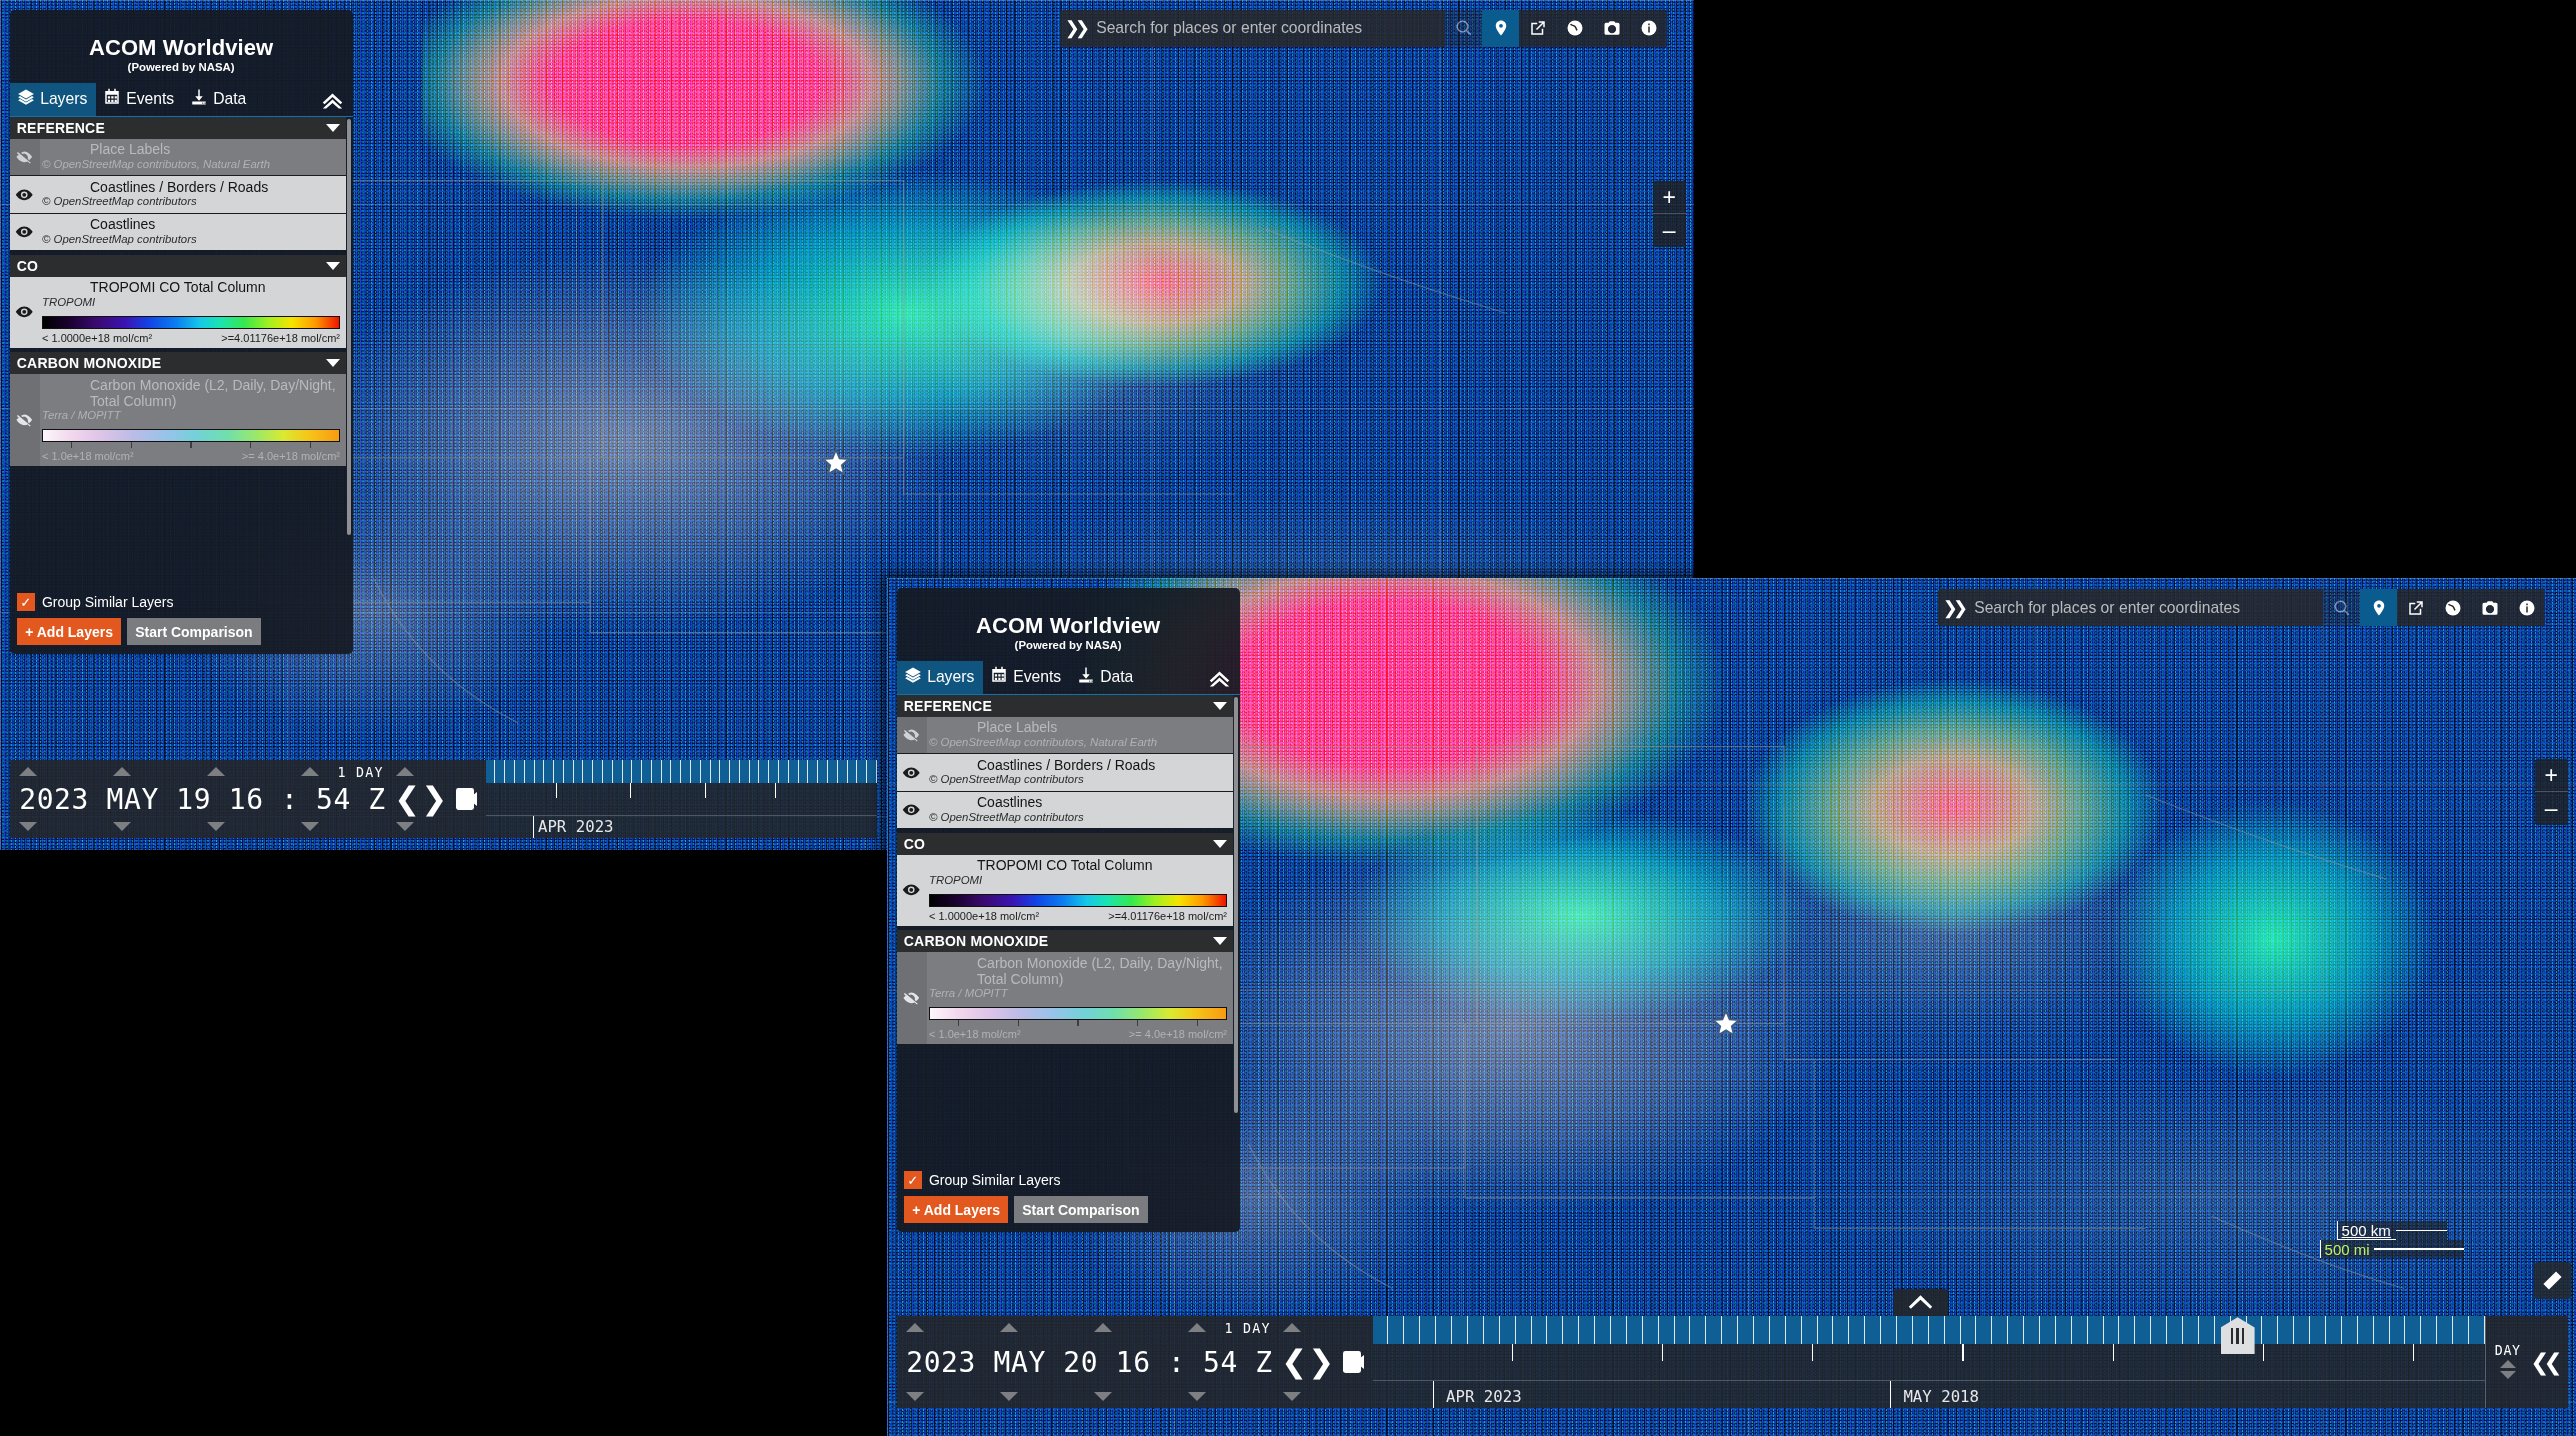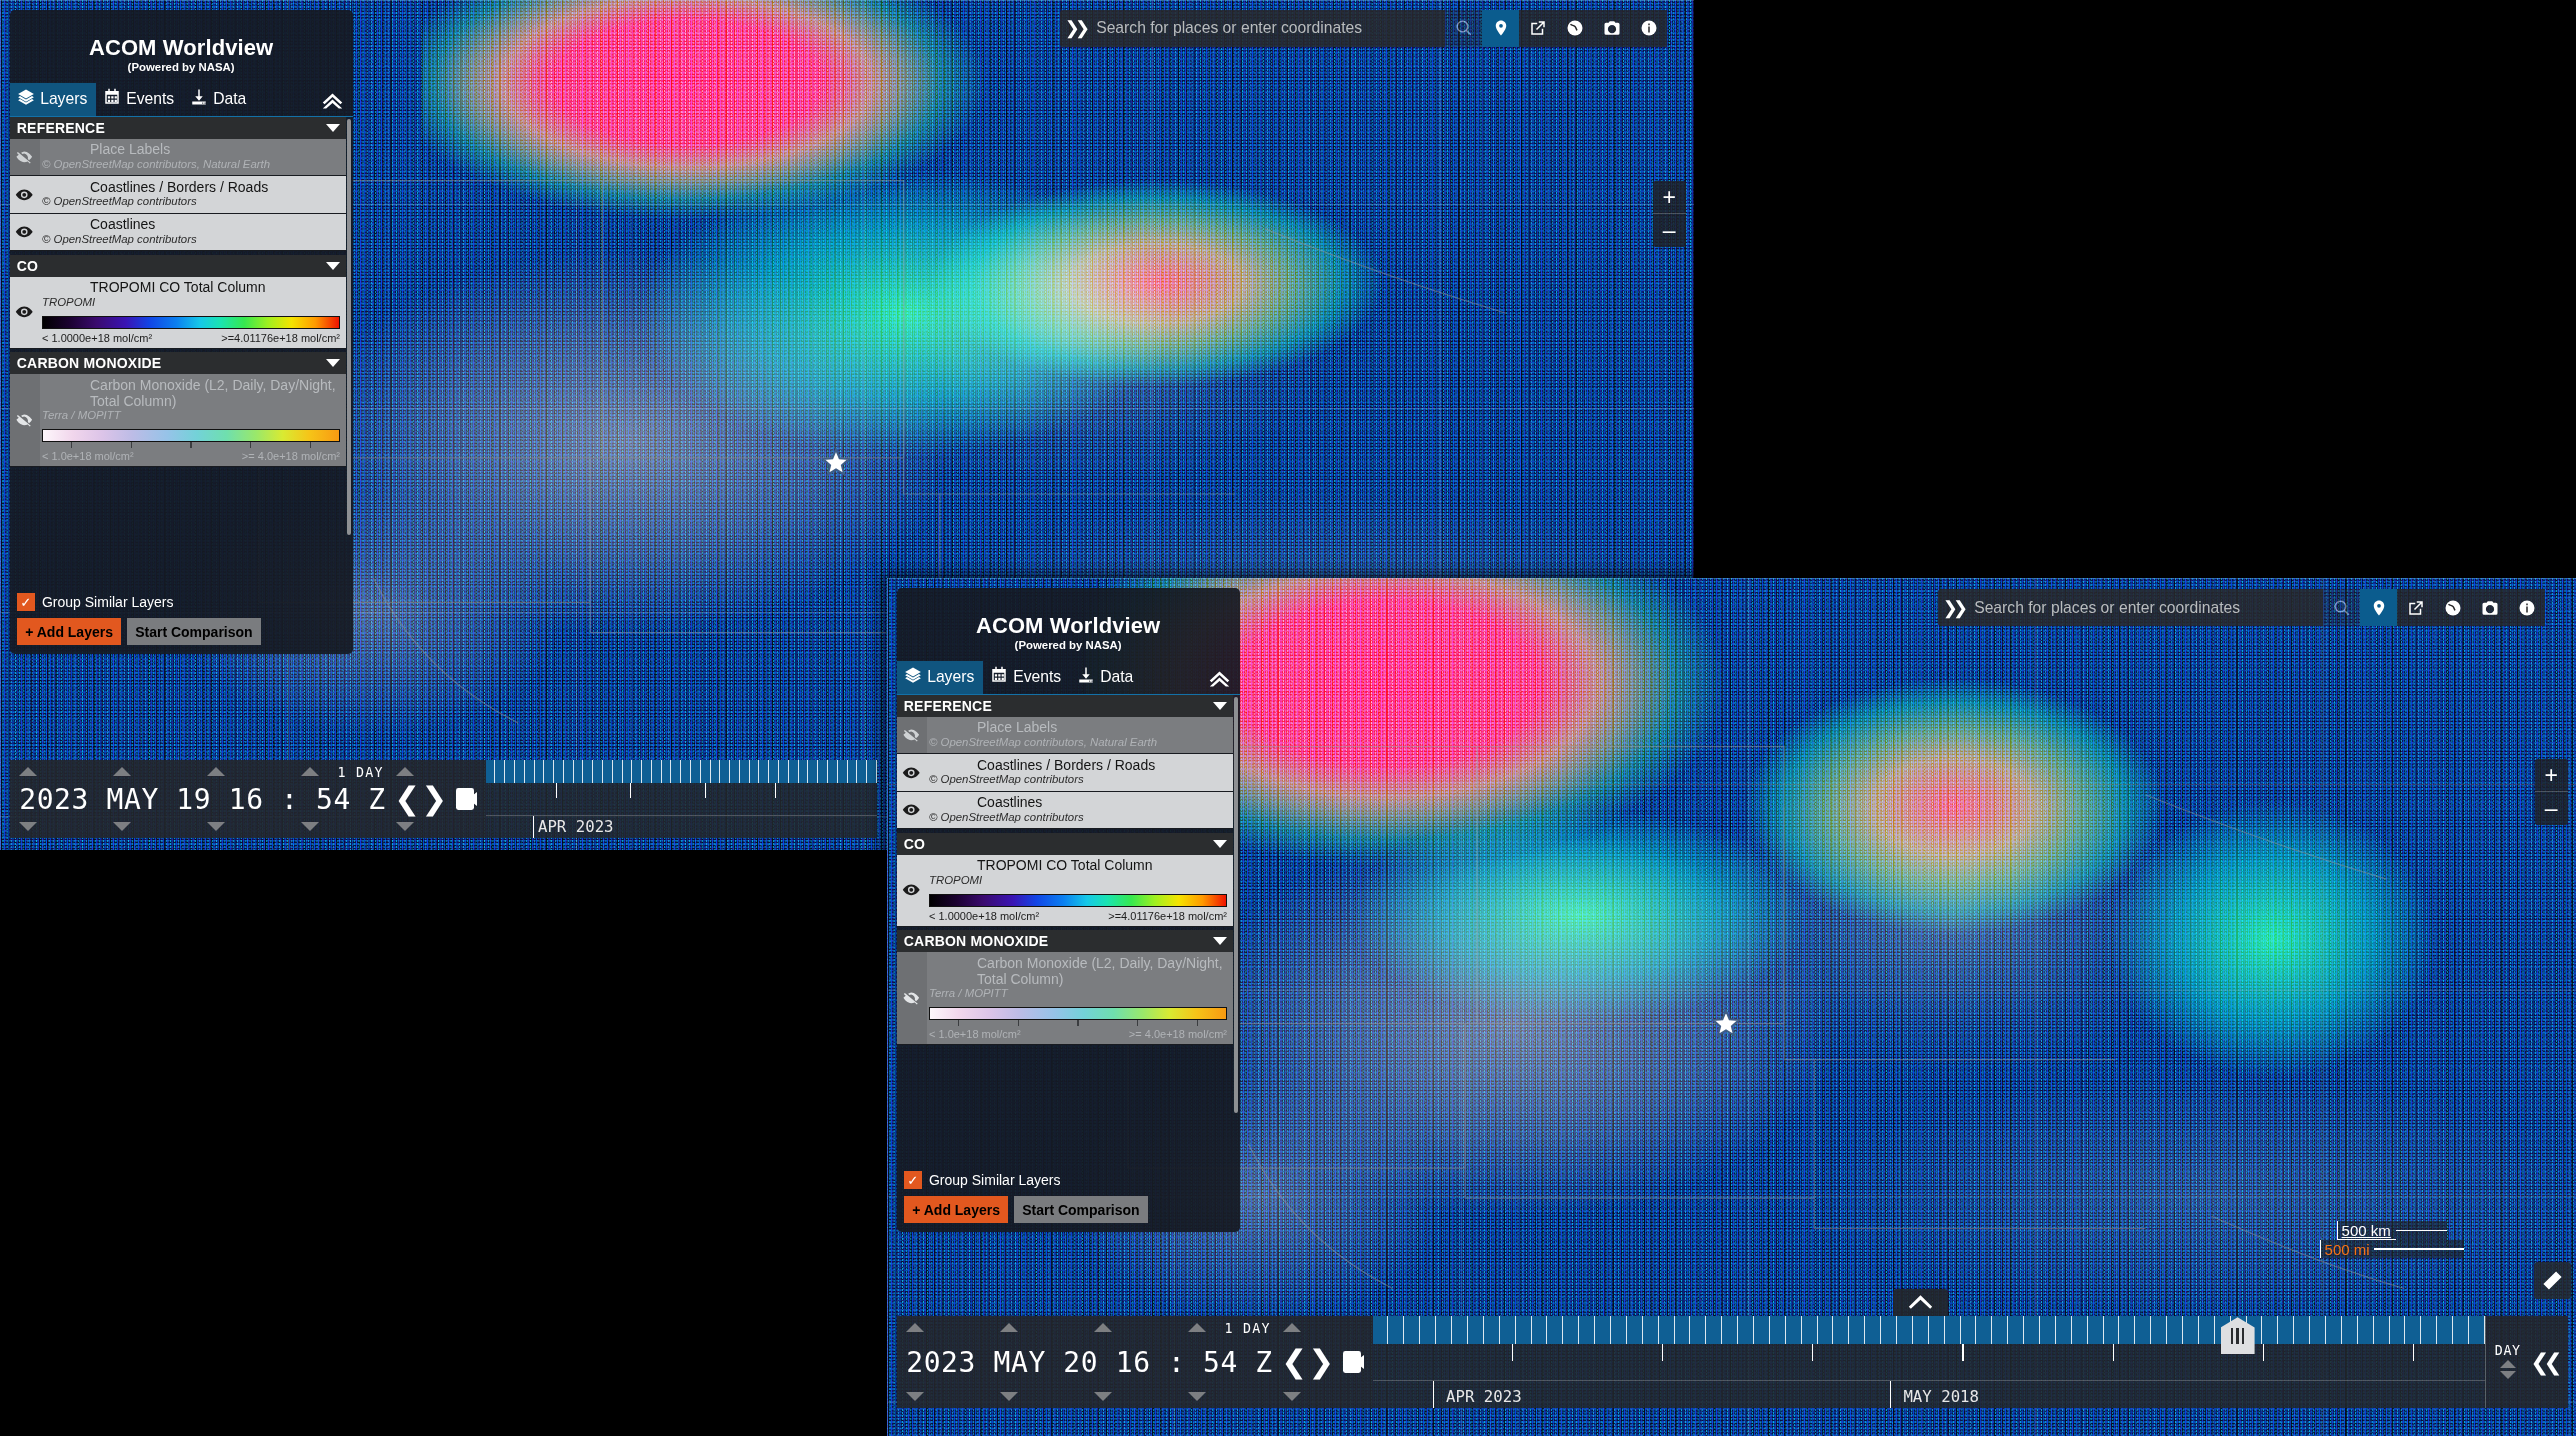--- a/index.html
+++ b/index.html
@@ -141,21 +141,21 @@
   .cbar.mopitt { background: linear-gradient(to right,#fdf7fb 0%,#f1d6ec 10%,#dcc4e8 20%,#bdbce6 30%,#96c3e8 42%,#73d2d8 52%,#6fdfae 62%,#9ae86a 72%,#d9ea32 81%,#f6c418 90%,#f89a12 100%); }
   .cbar-ticks { height: 5.4px; display: flex; justify-content: space-around; }
   .cbar-ticks i { width: 1.2px; background: #3b3d40; height: 100%; display: block; }
   .cbar-lbl { display: flex; justify-content: space-between; font-size: 11px; color: #202020; margin-top: 2.4px; white-space: nowrap; }
   .layer.off .cbar-lbl { color: #b0b3b6; }
 
   .sb-foot { padding: 6px 7.2px 8.4px 7.2px; }
   .grp-chk { display: flex; align-items: center; gap: 7.2px; color: #fff; font-size: 14px; }
   .chkbox { width: 18px; height: 18px; background: #e2581f; color: #fff; display: flex; align-items: center; justify-content: center; font-size: 13.3px; line-height: 1; }
   .sb-btns { display: flex; gap: 5.4px; margin-top: 7.2px; }
-  .btn { font-size: 14px; font-weight: 700; color: #000000; padding: 5.4px 8.4px; border: 0; white-space: nowrap; }
+  .btn { font-size: 14px; font-weight: 700; color: #ffffff; padding: 5.4px 8.4px; border: 0; white-space: nowrap; }
   .btn.orange { background: #e2581f; }
   .btn.grey { background: #7a7c7f; }
 
   
   .timeline { position: absolute; display: flex; align-items: stretch; }
   .tl-datebox {
     background: rgba(35,38,42,.90); display: flex; align-items: center;
     padding: 0 8.4px 0 9.6px; gap: 8.4px; position: relative;
   }
   .tl-spin { position: absolute; left: 9.6px; right: 72px; display: flex; justify-content: space-between; pointer-events: none; }
@@ -189,21 +189,21 @@
   .tl-zoomlvl i.u { border-bottom: 8.4px solid #7d7f82; }
   .tl-zoomlvl i.d { border-top: 8.4px solid #7d7f82; }
   .tl-hide { color: #fff; font-size: 23px; line-height: 1; letter-spacing: -6px; padding: 0 7.2px 0 2.4px; }
   .tl-upbtn { position: absolute; background: rgba(35,38,42,.92); border-radius: 3.6px 3.6px 0 0; display: flex; align-items: center; justify-content: center; }
   .tl-upbtn svg { width: 25px; height: 15.7px; fill: #fff; }
 
   
   .scalebar { position: absolute; display: flex; flex-direction: column; align-items: flex-start; }
   .sb-row { display: flex; align-items: center; background: rgba(30,32,34,.62); }
   .sb-km { border-left: 1.8px solid #fff; border-bottom: 1.8px solid #fff; color: #fff; font-size: 15px; padding: 0.6px 4.8px 0.6px 3.6px; text-decoration: underline; }
-  .sb-mi { border-left: 1.8px solid #fff; border-top: 0; color: #f97316; font-size: 15px; padding: 0.6px 4.8px 0.6px 3.6px; }
+  .sb-mi { border-left: 1.8px solid #fff; border-top: 0; color: #bef264; font-size: 15px; padding: 0.6px 4.8px 0.6px 3.6px; }
   .sb-line { height: 1.8px; background: #fff; }
   .ruler-btn { position: absolute; width: 37px; height: 37px; background: rgba(38,40,42,.85); border-radius: 3.6px; display: flex; align-items: center; justify-content: center; }
   .ruler-btn svg { width: 23px; height: 23px; fill: #fff; }
 
   
   .star { position: absolute; width: 28px; height: 28px; }
   .star svg { width: 100%; height: 100%; }
 </style>
 </head>
 <body>

